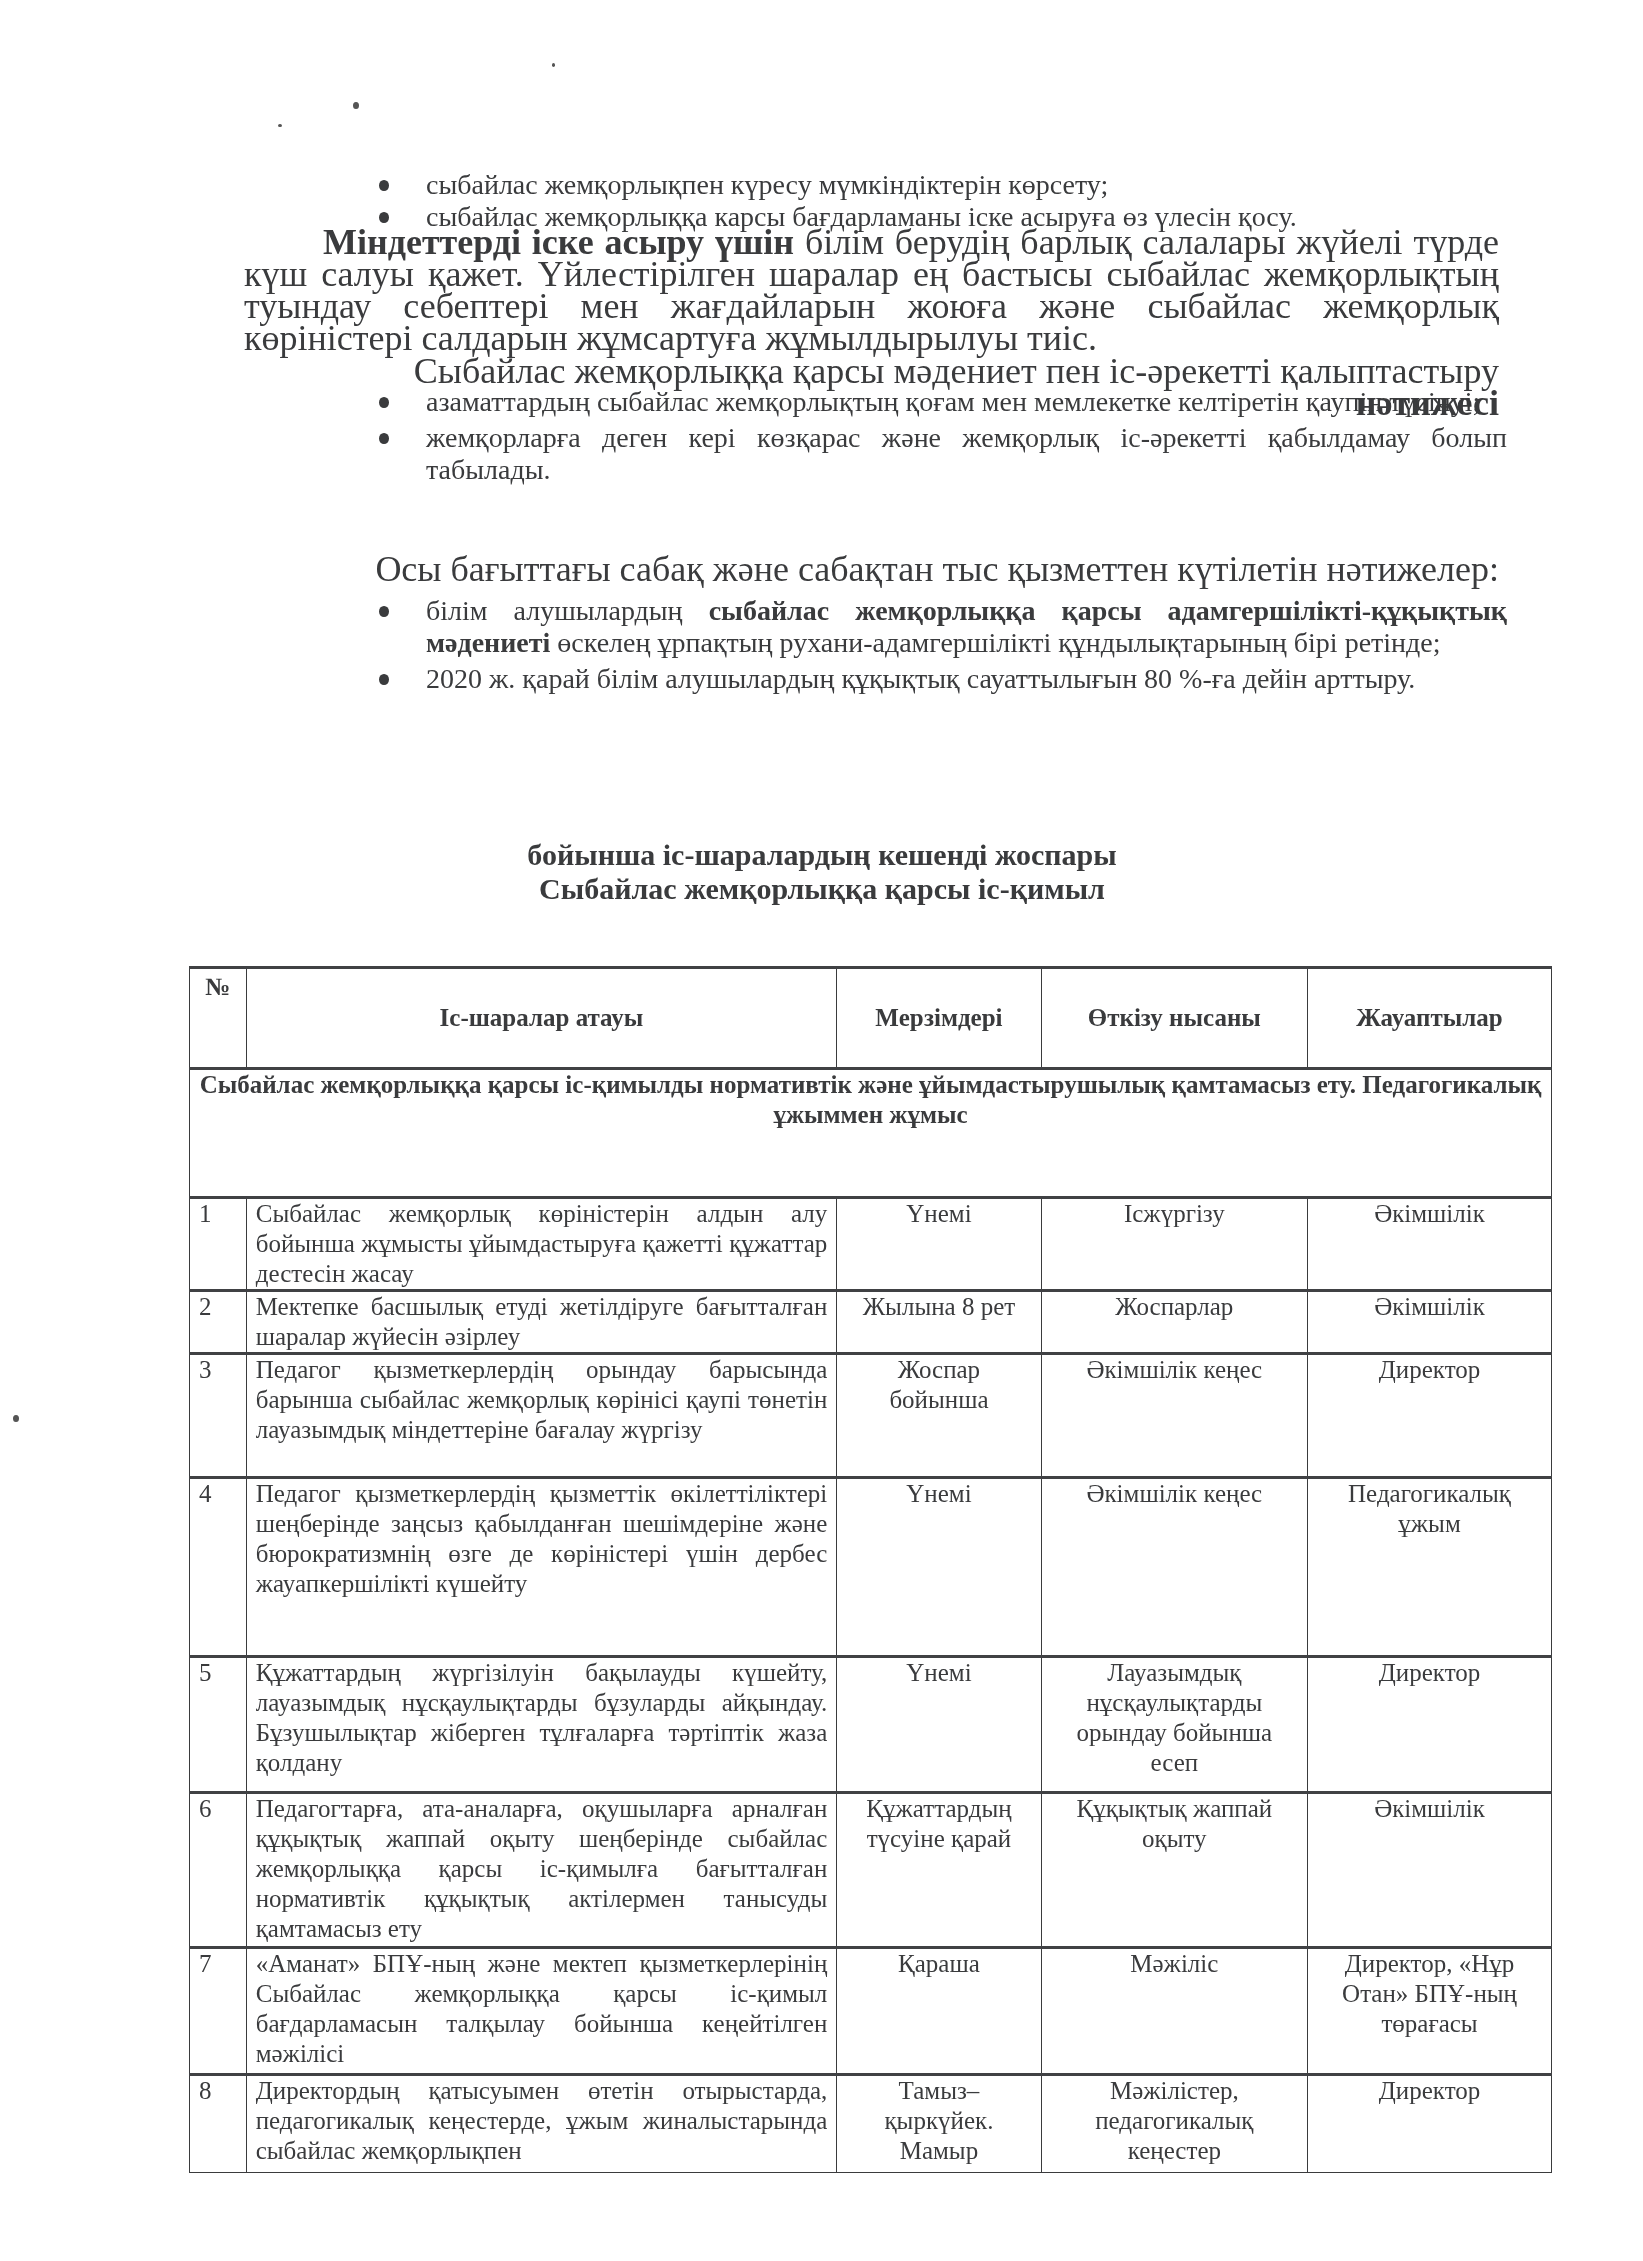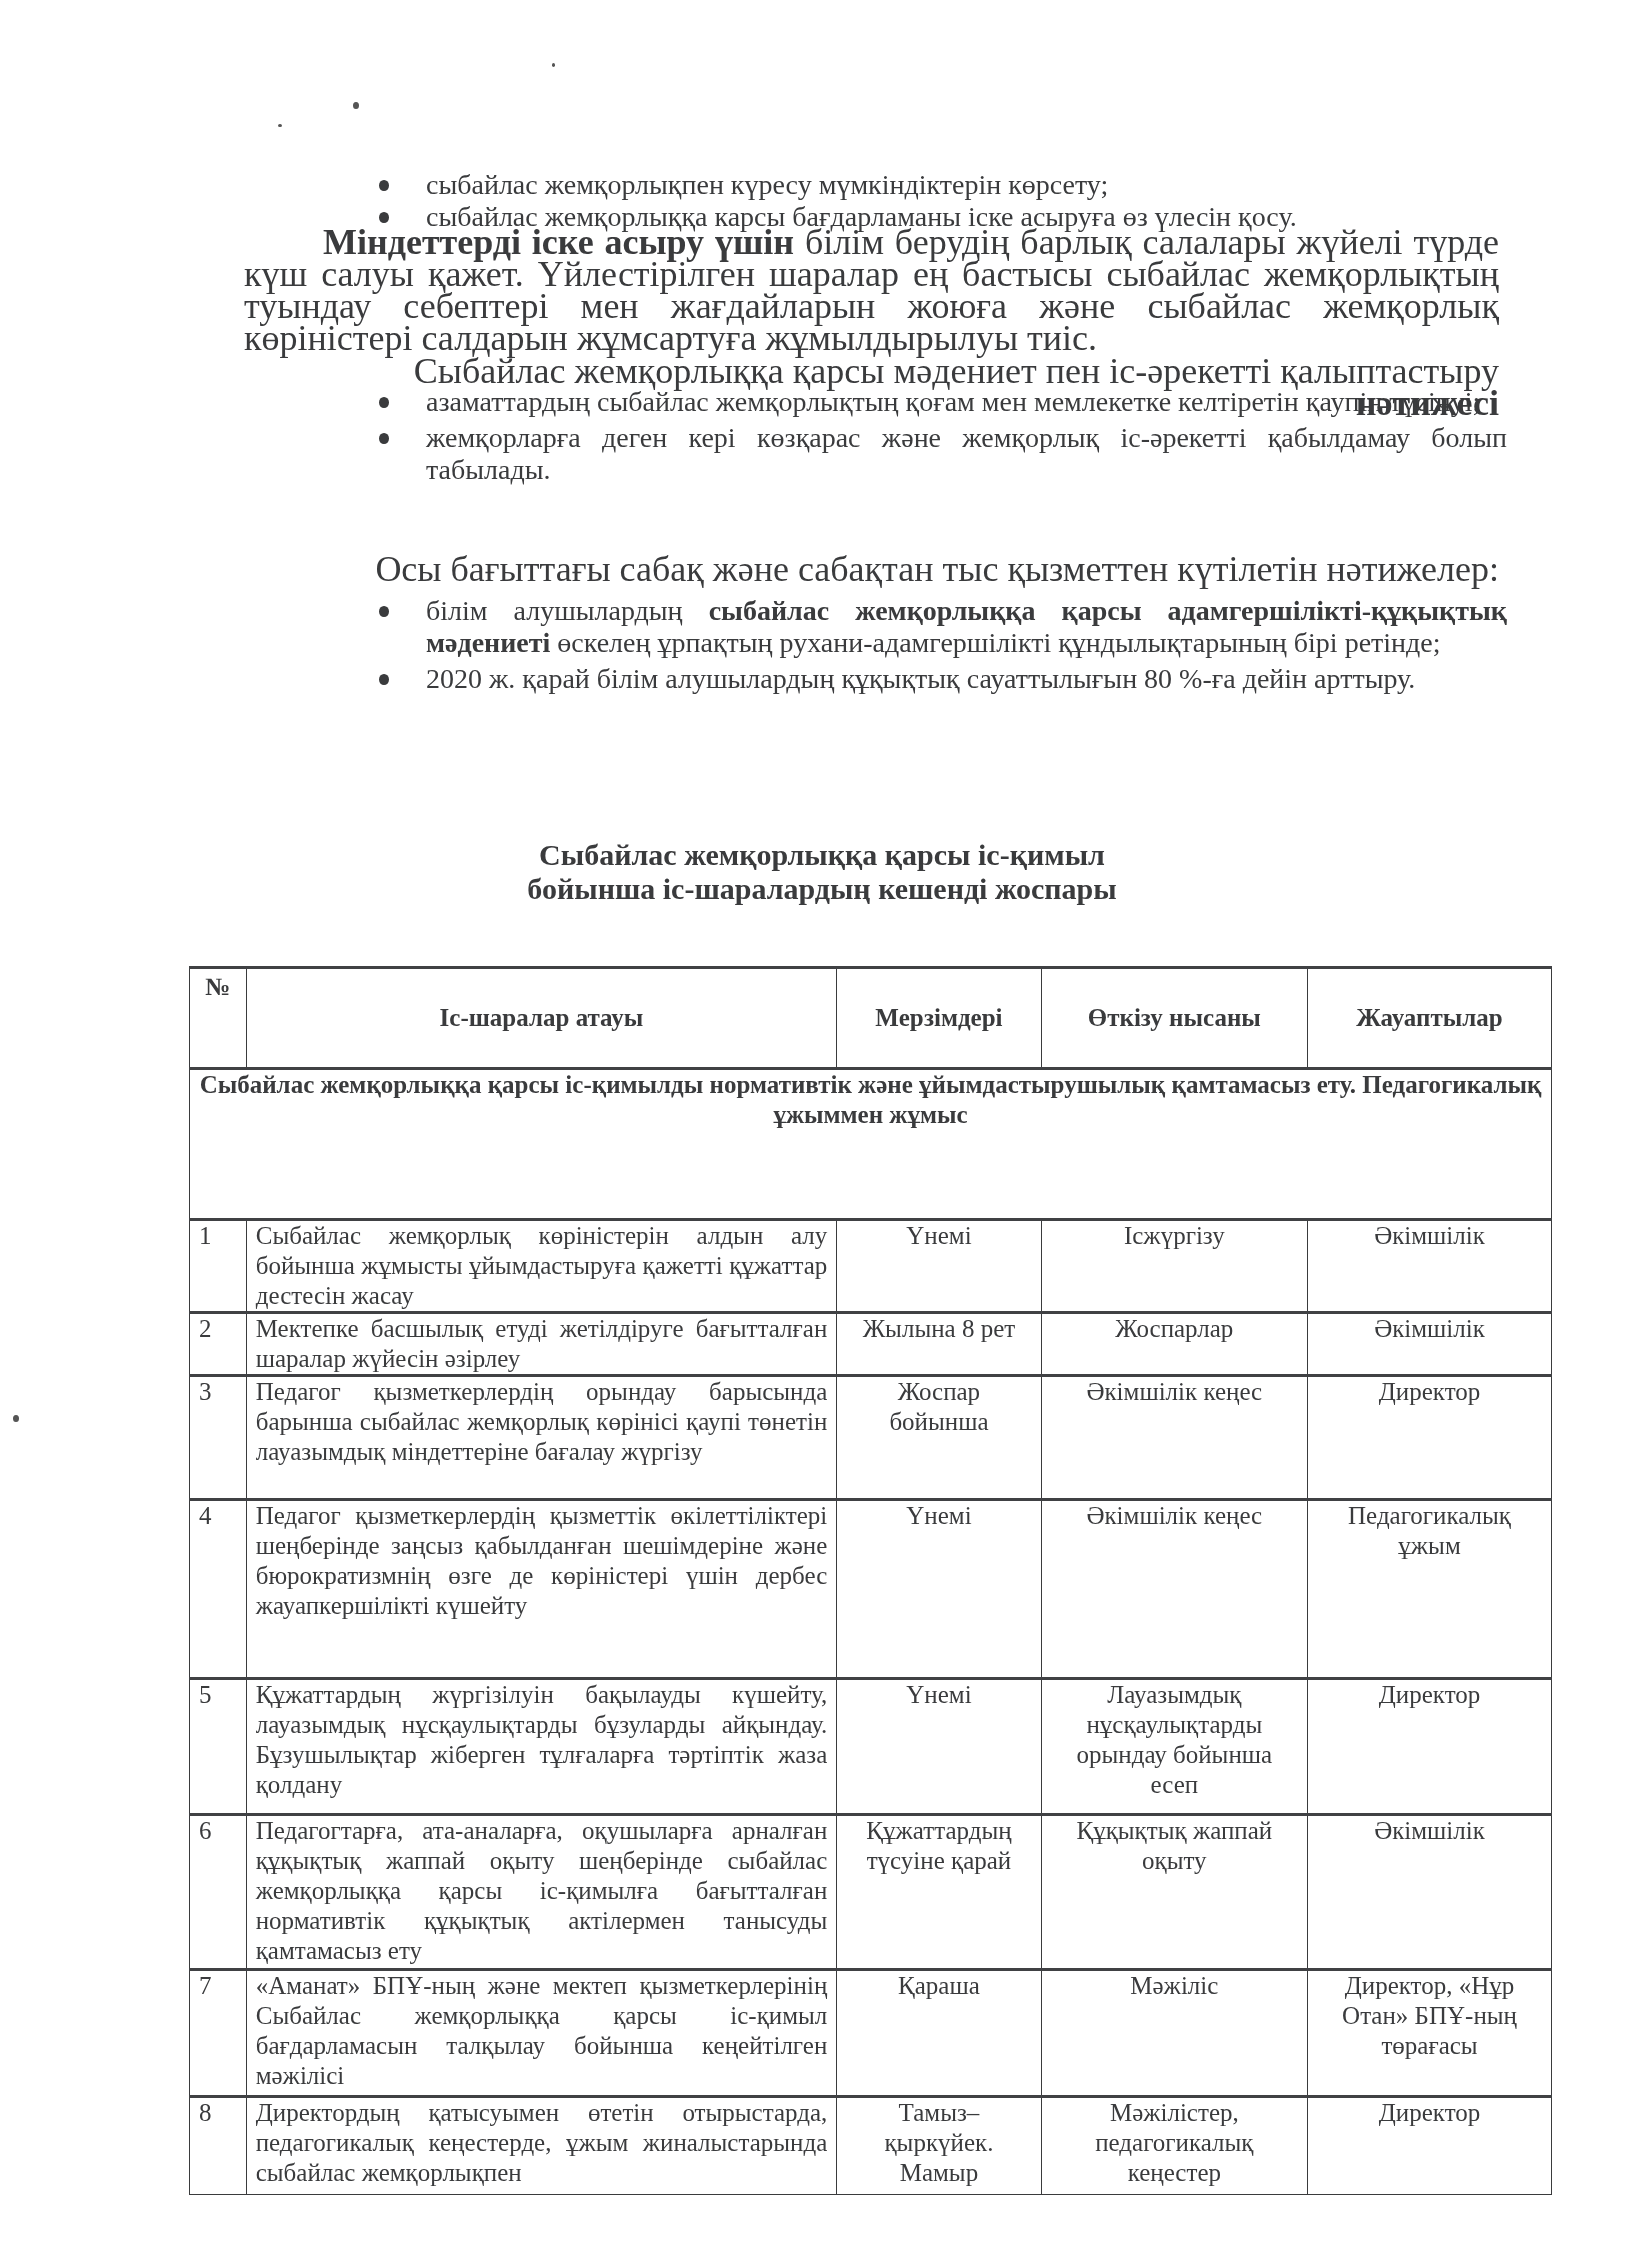--- a/index.html
+++ b/index.html
@@ -66,41 +66,41 @@
 <p class="para indent-only" style="top:553px;">
   <span>Осы бағыттағы сабақ және сабақтан тыс қызметтен күтілетін нәтижелер:</span>
 </p>
 
 <ul class="bullet-list" style="top:587px;">
   <li class="bullet-item" style="margin-bottom:3.9px;"><span class="dot"></span><span>білім алушылардың </span><span class="b">сыбайлас жемқорлыққа қарсы адамгершілікті-құқықтық мәдениеті</span><span> өскелең ұрпақтың рухани-адамгершілікті құндылықтарының бірі ретінде;</span></li>
   <li class="bullet-item"><span class="dot"></span><span>2020 ж. қарай білім алушылардың құқықтық сауаттылығын 80 %-ға дейін арттыру.</span></li>
 </ul>
 
 <div class="title">
+  <div>бойынша іс-шаралардың кешенді жоспары</div>
   <div>Сыбайлас жемқорлыққа қарсы іс-қимыл</div>
-  <div>бойынша іс-шаралардың кешенді жоспары</div>
 </div>
 
 <table class="plan">
   <colgroup>
     <col class="c-num">
       <col class="c-name">
       <col class="c-term">
       <col class="c-form">
       <col class="c-resp">
   </colgroup>
   <tbody>
       <tr style="height:101px;">
     <th class="num">№</th>
     <th>Іс-шаралар атауы</th>
     <th>Мерзімдері</th>
     <th>Өткізу нысаны</th>
     <th>Жауаптылар</th>
   </tr>
-  <tr style="height:151px;">
+  <tr style="height:129px;">
     <td class="section" colspan="5">Сыбайлас жемқорлыққа қарсы іс-қимылды нормативтік және ұйымдастырушылық қамтамасыз ету. Педагогикалық ұжыммен жұмыс</td>
   </tr>
   <tr style="height:92px;">
     <td class="num">1</td>
     <td class="name">Сыбайлас жемқорлық көріністерін алдын алу бойынша жұмысты ұйымдастыруға қажетті құжаттар дестесін жасау</td>
     <td class="ctr">Үнемі</td>
     <td class="ctr">Іcжүргізу</td>
     <td class="resp">Әкімшілік</td>
   </tr>
   <tr style="height:63px;">

